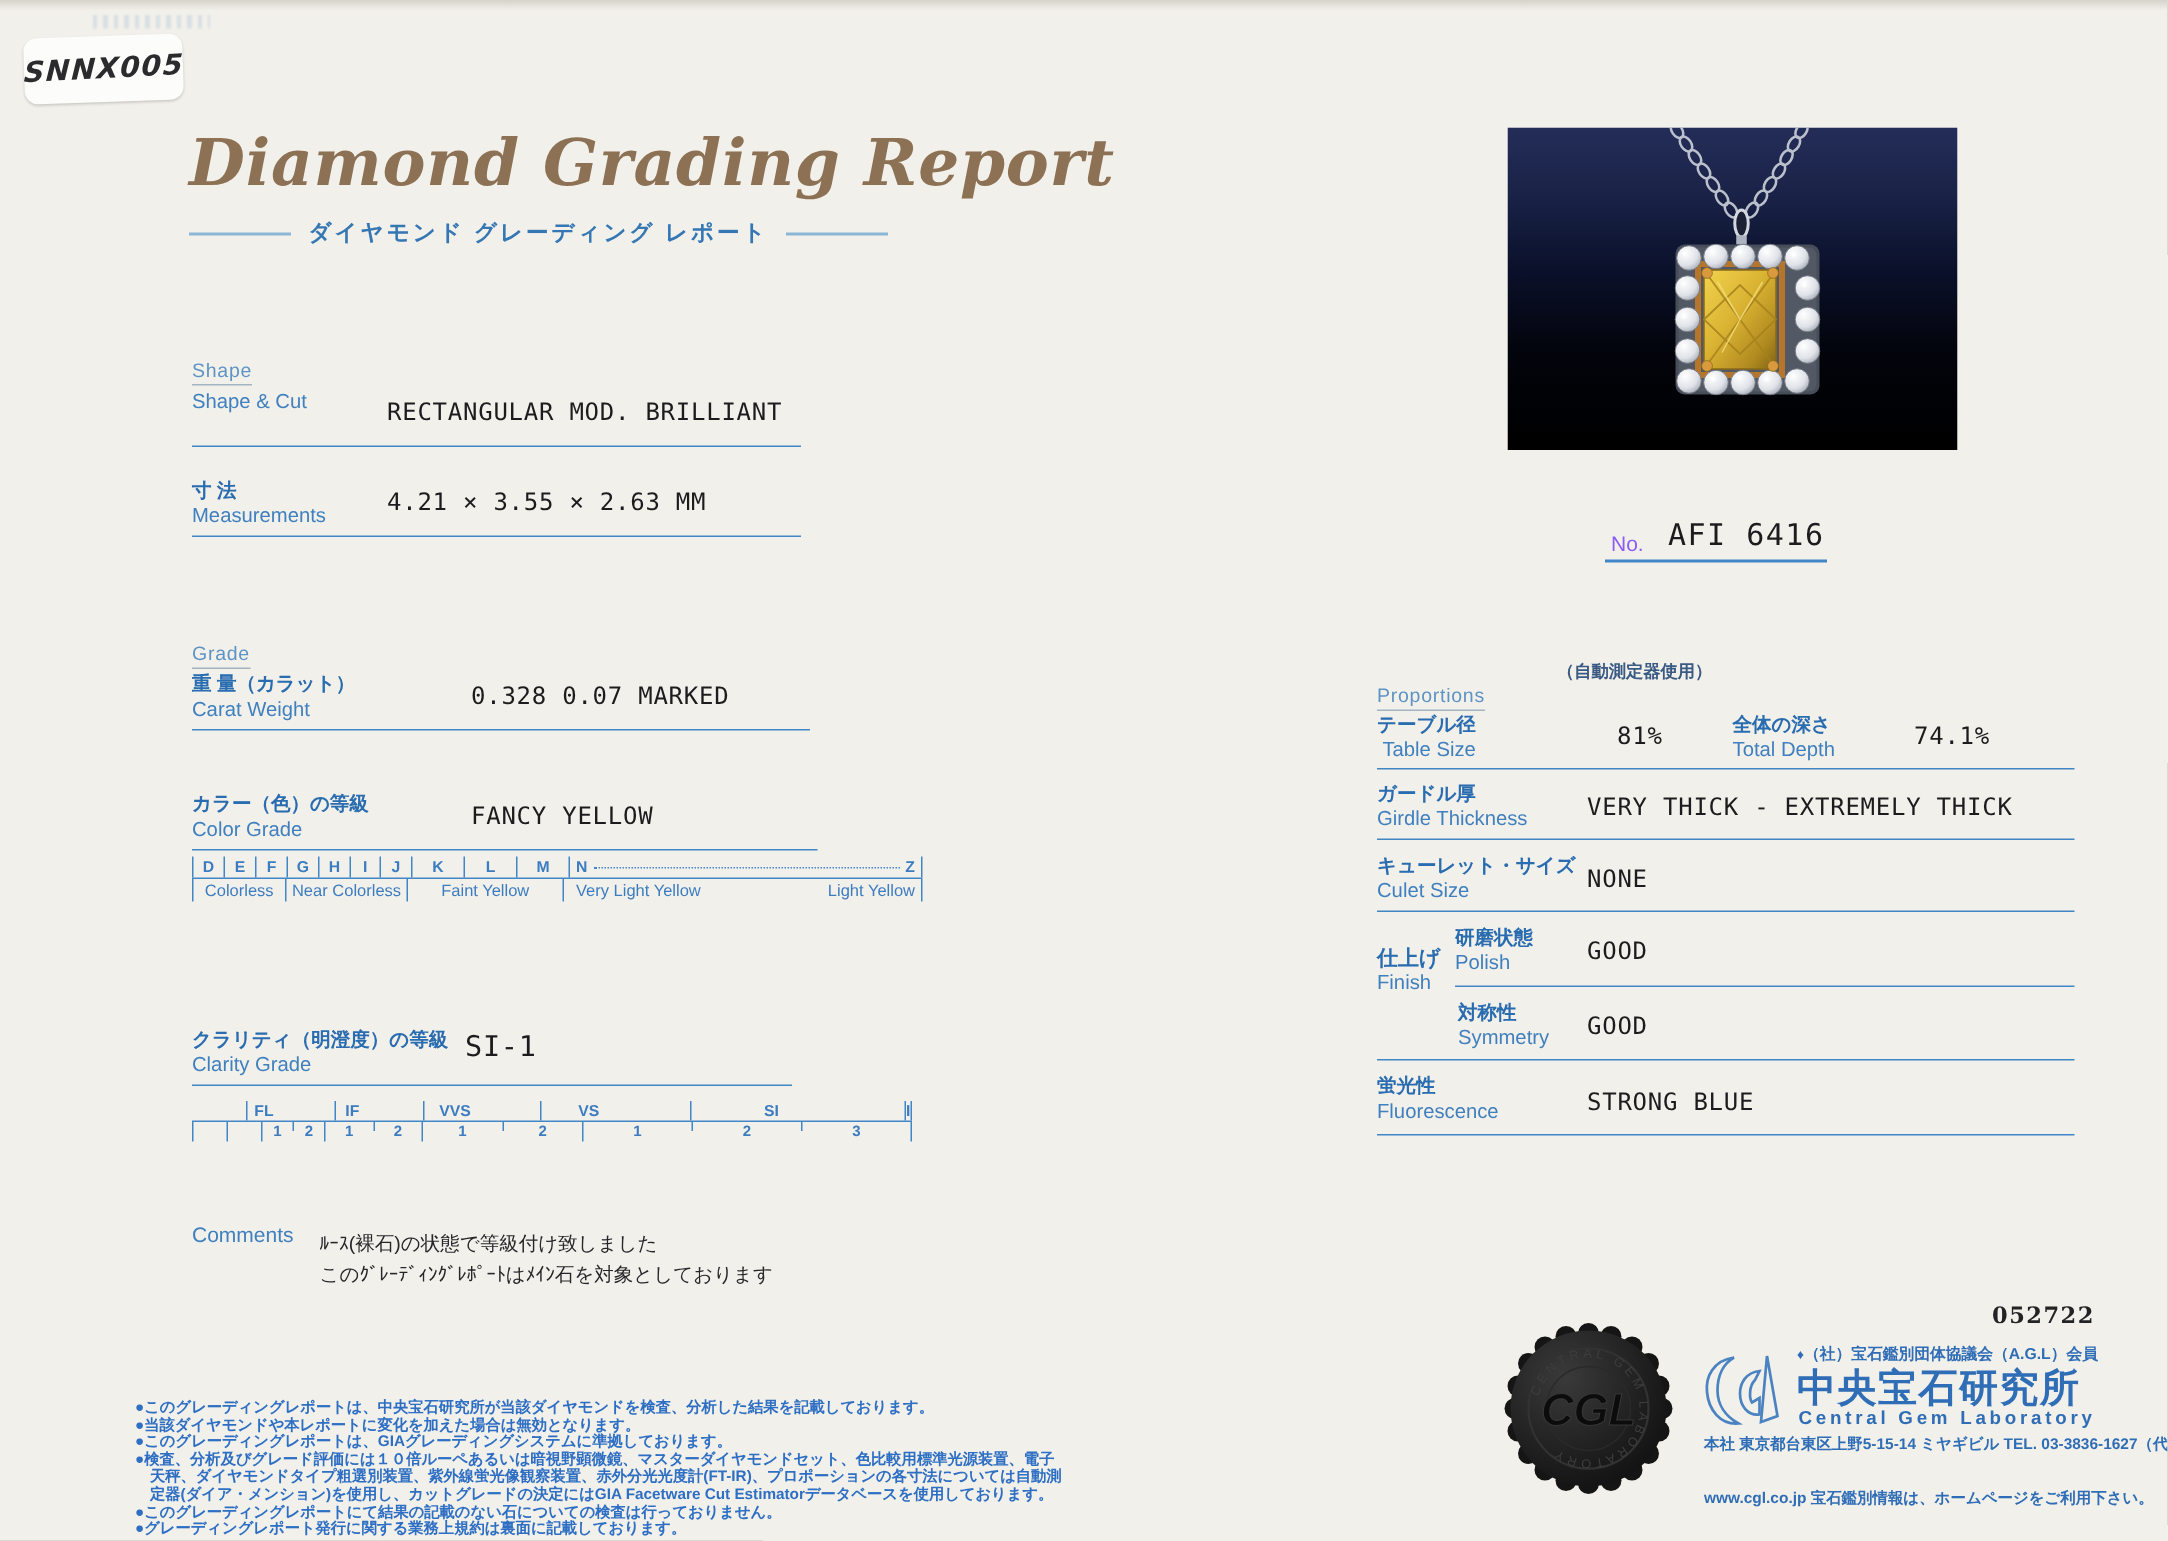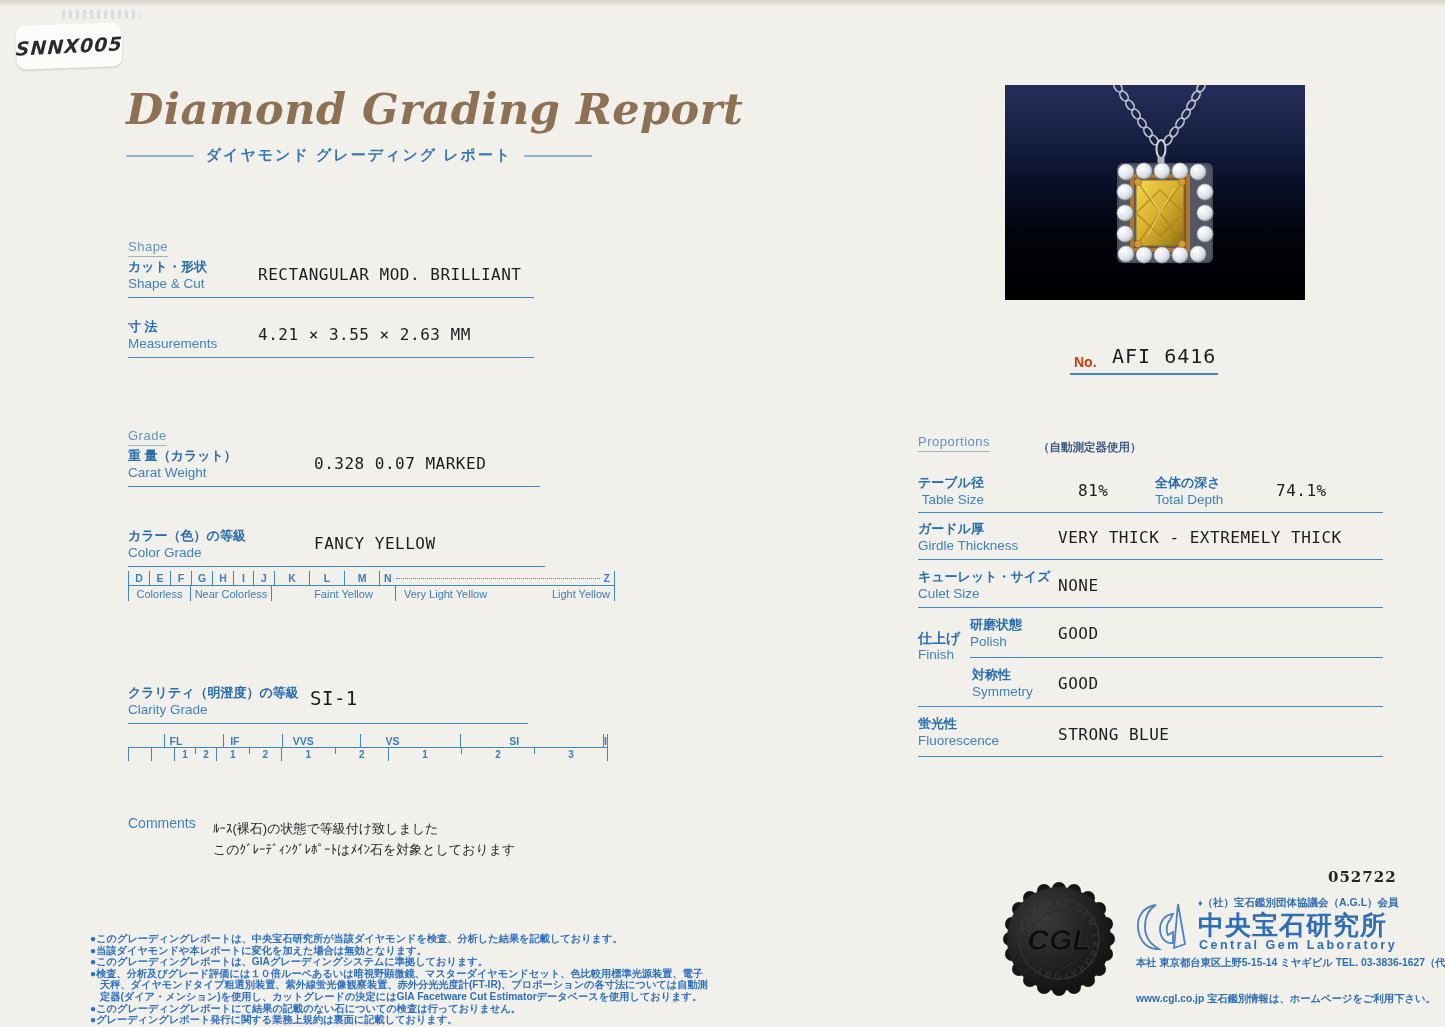--- a/index.html
+++ b/index.html
@@ -65,21 +65,21 @@
   .cl-bot i.mt{width:0;height:6px;border-left:1px solid #4186c6;display:inline-block;}
 
   
   .cm-line{font-size:13px;color:#26262a;line-height:21px;white-space:nowrap;}
 
   
   .photo{position:absolute;left:1005px;top:85px;width:300px;height:215px;}
 
   
   .nofield{position:absolute;left:1070px;top:344px;width:148px;height:29px;border-bottom:2px solid #4186c6;}
-  .nofield .nolab{position:absolute;left:4px;top:10px;font-size:14px;font-weight:bold;color:#c2410c;}
+  .nofield .nolab{position:absolute;left:4px;top:10px;font-size:14px;font-weight:normal;color:#8b5cf6;}
   .nofield .noval{position:absolute;left:42px;top:0;font-family:"DejaVu Sans Mono","Liberation Mono",monospace;font-size:20px;letter-spacing:1px;color:#1c1c1e;}
 
   .propnote{position:absolute;left:1038px;top:440px;font-size:11.5px;font-weight:bold;color:#3a5a83;}
 
   .serial{position:absolute;left:1328px;top:868px;font-family:"DejaVu Serif","Liberation Serif",serif;
     font-size:15px;font-weight:bold;color:#232326;letter-spacing:1px;}
 
   
   .member{position:absolute;left:1198px;top:896px;font-size:10.5px;font-weight:bold;color:#2f6db6;white-space:nowrap;}
   .member .dia{color:#2f6db6;font-size:9px;}
@@ -109,21 +109,20 @@
   <div class="title">Diamond Grading Report</div>
   <div class="subtitle-row">
     <span class="line"></span>
     <span class="sub">ダイヤモンド グレーディング レポート</span>
     <span class="line"></span>
   </div>
 
   <div class="sec" style="left:128px;top:239px;">Shape</div>
 
   <div class="f" style="left:128px;top:259px;width:406px;height:38px;">
-    <div class="lj">カット・形状</div>
     <div class="le">Shape &amp; Cut</div>
     <div class="val" style="left:130px;top:6px;">RECTANGULAR MOD. BRILLIANT</div>
   </div>
 
   <div class="f" style="left:128px;top:319px;width:406px;height:38px;">
     <div class="lj">寸 法</div>
     <div class="le">Measurements</div>
     <div class="val" style="left:130px;top:6px;">4.21 × 3.55 × 2.63 MM</div>
   </div>
 
@@ -155,21 +154,21 @@
       <span class="lc" style="width:34px;">M</span>
       <span class="cs-nz">
         <span>N</span>
         <span class="dots"></span>
         <span>Z</span>
       </span>
     </div>
     <div class="cs-cats">
       <span class="cat" style="width:61px;">Colorless</span>
       <span class="cat" style="width:80px;">Near Colorless</span>
-      <span class="cat" style="width:103px;padding-left:20px;">Faint Yellow</span>
+      <span class="cat" style="width:103px;">Faint Yellow</span>
       <span class="cat grow">Very Light Yellow</span>
       <span class="cat endr" style="width:80px;">Light Yellow</span>
     </div>
   </div>
 
 
   <div class="f" style="left:128px;top:685px;width:400px;height:38px;">
     <div class="lj">クラリティ（明澄度）の等級</div>
     <div class="le">Clarity Grade</div>
     <div class="val big" style="left:182px;top:2px;">SI-1</div>
@@ -314,21 +313,21 @@
           <circle cx="177" cy="159" r="3.6"></circle>
       </g>
     </svg>
   </div>
 
   <div class="nofield">
     <span class="nolab">No.</span>
     <span class="noval">AFI 6416</span>
   </div>
 
-  <div class="sec" style="left:918px;top:434px;">Proportions</div>
+  <div class="sec" style="left:918px;top:456px;">Proportions</div>
   <div class="propnote">（自動測定器使用）</div>
 
   <div class="f" style="left:918px;top:471px;width:465px;height:41px;">
     <div class="abs" style="left:0;top:4px;text-align:right;">
       <div class="lj">テーブル径</div>
       <div class="le">Table Size</div>
     </div>
     <div class="val" style="left:160px;top:10px;">81%</div>
     <div class="abs" style="left:237px;top:4px;">
       <div class="lj">全体の深さ</div>

